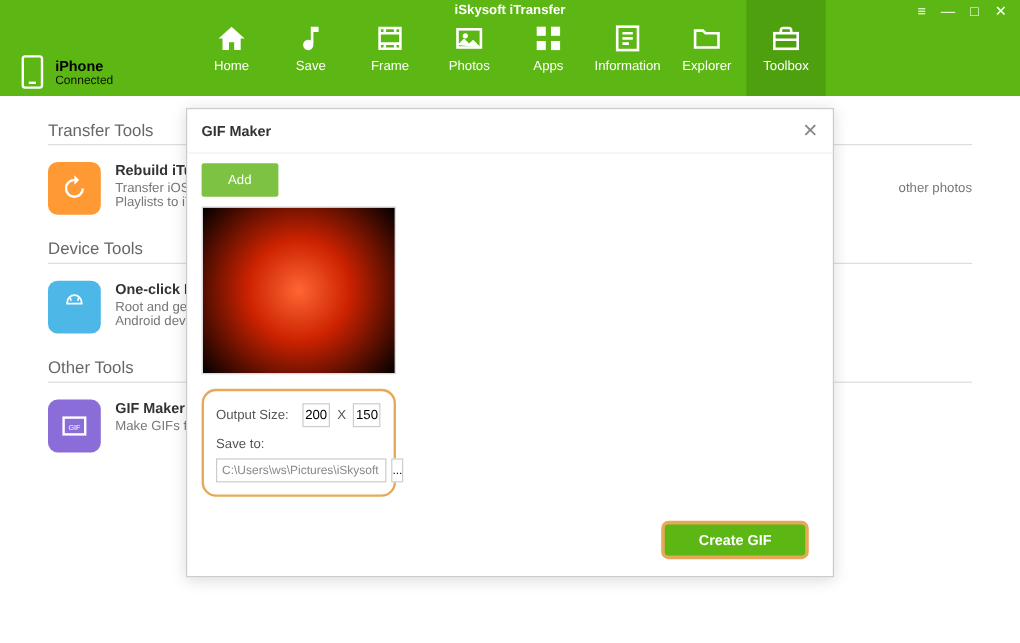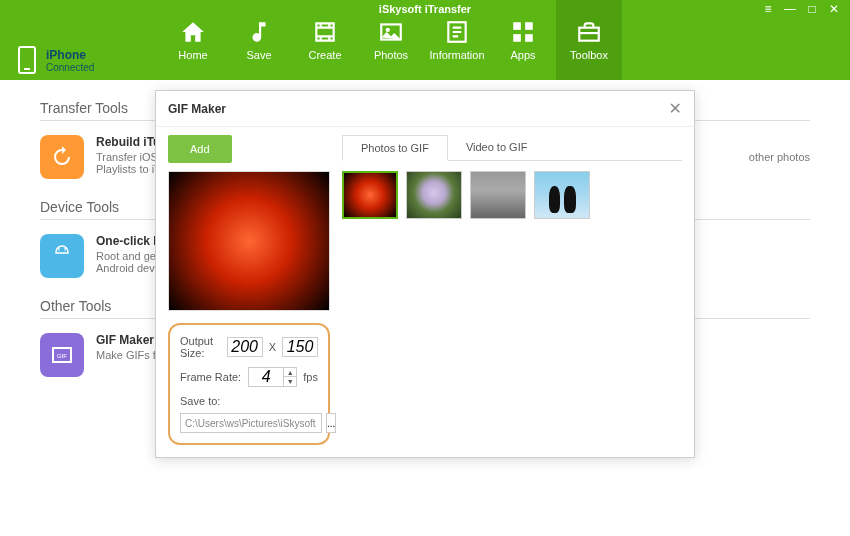--- a/index.html
+++ b/index.html
@@ -1,19 +1,19 @@
 <!DOCTYPE html>
 <html><head>
 <meta charset="utf-8">
 <style>
 * { margin: 0; padding: 0; box-sizing: border-box; font-family: Arial, sans-serif; }
 body { background: #fff; width: 850px; height: 536px; overflow: hidden; position: relative; }
 
 .header { background: #5cb613; height: 80px; display: flex; align-items: stretch; }
-.device-info { width: 160px; display: flex; align-items: center; padding-left: 18px; color: #0c4a6e; margin-top: 40px; }
+.device-info { width: 160px; display: flex; align-items: center; padding-left: 18px; color: #000000; margin-top: 40px; }
 .device-info .phone-icon { width: 18px; height: 28px; border: 2px solid #fff; border-radius: 3px; margin-right: 10px; position: relative; }
 .device-info .phone-icon::after { content: ''; position: absolute; bottom: 2px; left: 50%; transform: translateX(-50%); width: 6px; height: 2px; background: #fff; }
 .device-info .dev-text { font-size: 12px; }
 .device-info .dev-name { font-weight: bold; }
 .device-info .dev-status { font-size: 10px; opacity: 0.9; }
 
 .nav { display: flex; flex: 1; }
 .nav-item { width: 66px; display: flex; flex-direction: column; align-items: center; justify-content: center; color: #fff; cursor: pointer; font-size: 11px; gap: 4px; }
 .nav-item.active { background: #4fa00e; }
 .nav-item svg { width: 26px; height: 26px; fill: #fff; }
@@ -41,21 +41,21 @@
 .modal-close { cursor: pointer; color: #888; font-size: 16px; }
 .modal-body { display: flex; padding: 8px 12px 12px; gap: 12px; }
 
 .left-col { width: 162px; }
 .add-btn { background: #7dc242; color: #fff; border: none; padding: 8px 22px; font-size: 11px; border-radius: 2px; cursor: pointer; margin-bottom: 8px; }
 .preview { width: 162px; height: 140px; border: 1px solid #ddd; display: flex; align-items: center; justify-content: center; overflow: hidden; }
 
 .settings-box { border: 2px solid #e8a85a; border-radius: 12px; padding: 10px; margin-top: 12px; font-size: 11px; color: #555; }
 .settings-row { display: flex; align-items: center; margin-bottom: 8px; gap: 6px; }
 .settings-row label { width: 66px; }
-.settings-row input[type="text"] { width: 36px; height: 20px; border: 1px solid #ccc; text-align: center; font-size: 16px; font-style: italic; }
+.settings-row input[type="text"] { width: 23px; height: 20px; border: 1px solid #ccc; text-align: center; font-size: 11px; }
 .spinner { display: flex; align-items: center; }
 .spinner input { width: 30px; height: 20px; border: 1px solid #ccc; text-align: center; font-size: 11px; }
 .spinner-btns { display: flex; flex-direction: column; border: 1px solid #ccc; border-left: none; }
 .spinner-btns span { width: 12px; height: 9px; font-size: 7px; line-height: 9px; text-align: center; cursor: pointer; color: #555; }
 .spinner-btns span:first-child { border-bottom: 1px solid #ccc; }
 .path-row { display: flex; gap: 4px; }
 .path-row input { flex: 1; height: 20px; border: 1px solid #ccc; font-size: 10px; padding: 0 4px; color: #888; }
 .path-row button { width: 24px; border: 1px solid #ccc; background: #fff; cursor: pointer; font-size: 10px; }
 
 .right-col { flex: 1; }
@@ -109,45 +109,51 @@
     <div class="nav-item">
       <svg viewBox="0 0 24 24">
           <path d="M12 3v10.55A4 4 0 1014 17V7h4V3z"></path>
         </svg>
       <span>Save</span>
     </div>
     <div class="nav-item">
       <svg viewBox="0 0 24 24">
           <path d="M4 4h16v16H4z M4 8h16 M4 16h16 M8 4v4 M16 4v4 M8 16v4 M16 16v4" fill="none" stroke="#fff" stroke-width="2"></path>
         </svg>
-      <span>Create</span>
+      <span>Frame</span>
     </div>
     <div class="nav-item">
       <svg viewBox="0 0 24 24">
           <rect x="3" y="5" width="18" height="14" fill="none" stroke="#fff" stroke-width="2"></rect>
           <circle cx="9" cy="10" r="2"></circle>
           <path d="M3 17l5-5 4 4 3-3 6 6"></path>
         </svg>
       <span>Photos</span>
-    </div>
-    <div class="nav-item">
-      <svg viewBox="0 0 24 24">
-          <rect x="4" y="3" width="16" height="18" fill="none" stroke="#fff" stroke-width="2"></rect>
-          <path d="M8 8h8M8 12h8M8 16h5" stroke="#fff" stroke-width="2"></path>
-        </svg>
-      <span>Information</span>
     </div>
     <div class="nav-item">
       <svg viewBox="0 0 24 24">
           <rect x="3" y="3" width="7" height="7"></rect>
           <rect x="14" y="3" width="7" height="7"></rect>
           <rect x="3" y="14" width="7" height="7"></rect>
           <rect x="14" y="14" width="7" height="7"></rect>
         </svg>
       <span>Apps</span>
+    </div>
+    <div class="nav-item">
+      <svg viewBox="0 0 24 24">
+          <rect x="4" y="3" width="16" height="18" fill="none" stroke="#fff" stroke-width="2"></rect>
+          <path d="M8 8h8M8 12h8M8 16h5" stroke="#fff" stroke-width="2"></path>
+        </svg>
+      <span>Information</span>
+    </div>
+    <div class="nav-item">
+      <svg viewBox="0 0 24 24">
+          <path d="M3 6h6l2 2h10v11H3z" fill="none" stroke="#fff" stroke-width="2"></path>
+        </svg>
+      <span>Explorer</span>
     </div>
     <div class="nav-item active">
       <svg viewBox="0 0 24 24">
           <rect x="3" y="8" width="18" height="12" fill="none" stroke="#fff" stroke-width="2"></rect>
           <path d="M8 8V6a2 2 0 012-2h4a2 2 0 012 2v2" fill="none" stroke="#fff" stroke-width="2"></path>
           <path d="M3 13h18" stroke="#fff" stroke-width="2"></path>
         </svg>
       <span>Toolbox</span>
     </div>
   </div>
@@ -209,44 +215,24 @@
     <div class="left-col">
       <button class="add-btn">Add</button>
       <div class="preview img-flower"></div>
       <div class="settings-box">
         <div class="settings-row">
           <label>Output Size:</label>
           <input type="text" value="200" style="">
           <span>X</span>
           <input type="text" value="150" style="">
         </div>
-        <div class="settings-row">
-          <label>Frame Rate:</label>
-          <div class="spinner">
-            <input type="text" value="4" style="">
-            <div class="spinner-btns">
-              <span>▲</span>
-              <span>▼</span>
-            </div>
-          </div>
-          <span>fps</span>
-        </div>
         <div style="margin-bottom:6px;">Save to:</div>
         <div class="path-row">
           <input type="text" readonly="" value="C:\Users\ws\Pictures\iSkysoft iTr..." style="">
           <button>...</button>
         </div>
       </div>
     </div>
-    <div class="right-col">
-      <div class="tabs">
-        <div class="tab active">Photos to GIF</div>
-        <div class="tab">Video to GIF</div>
-      </div>
-      <div class="thumbs">
-        <div class="thumb selected img-flower"></div>
-        <div class="thumb img-hydrangea"></div>
-        <div class="thumb img-koala"></div>
-        <div class="thumb img-penguins"></div>
-      </div>
-    </div>
+  </div>
+  <div class="modal-footer">
+    <button class="create-btn">Create GIF</button>
   </div>
 </div>
 
 </body></html>

